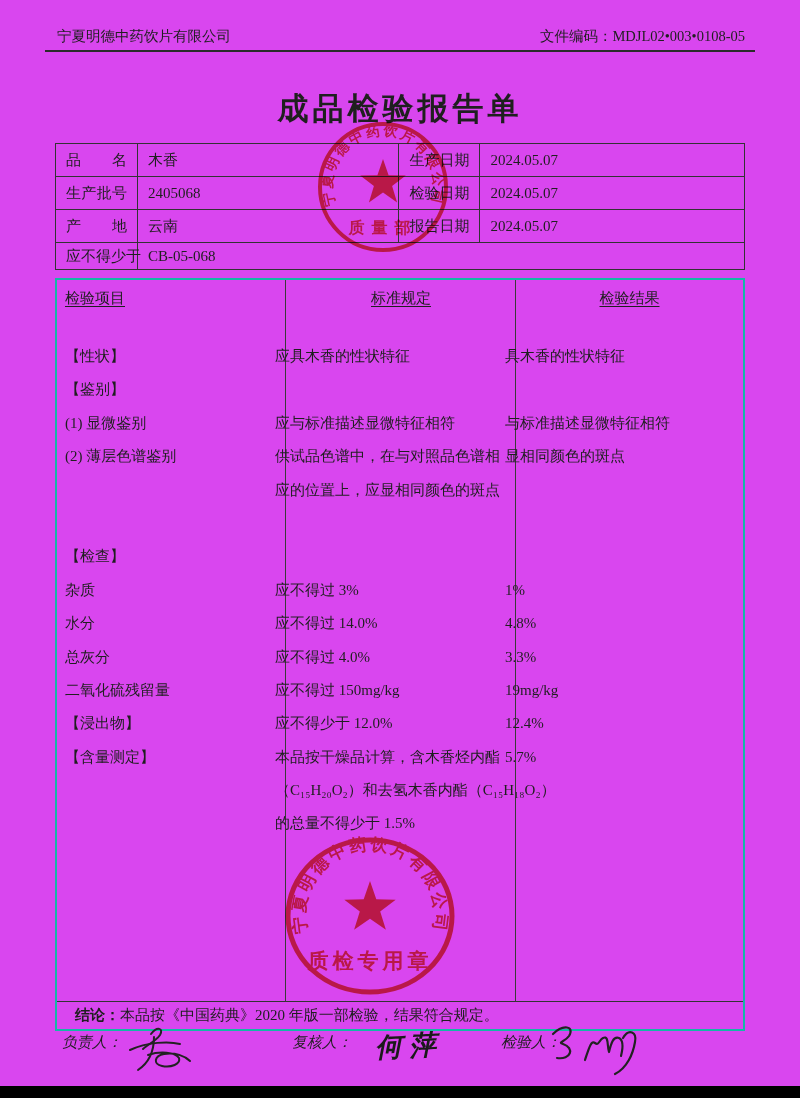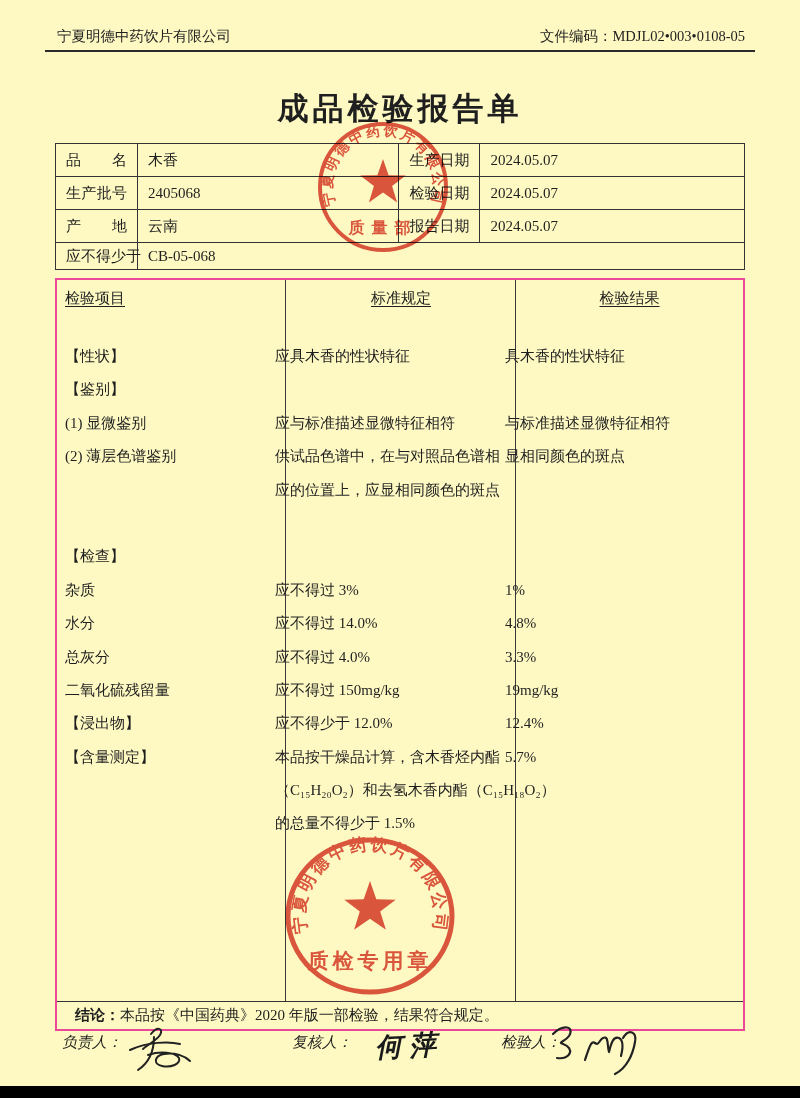--- a/index.html
+++ b/index.html
@@ -1,33 +1,33 @@
 <!DOCTYPE html>
 <html><head>
 <meta charset="utf-8">
 <style>
   * { margin:0; padding:0; box-sizing:border-box; }
   body { background:#888; font-family:"Liberation Serif","DejaVu Serif",serif; color:#1f1f1f; }
-  .page { position:relative; width:800px; height:1098px; background:#fef9c3; overflow:hidden; margin:0 auto; }
+  .page { position:relative; width:800px; height:1098px; background:#d946ef; overflow:hidden; margin:0 auto; }
 
   
   .phead { position:absolute; top:27px; left:57px; width:688px; display:flex; justify-content:space-between; font-size:14.5px; }
   .phead-rule { position:absolute; top:50px; left:45px; width:710px; height:2px; background:#2b2b2b; }
 
   .title { position:absolute; top:88px; left:0; width:100%; text-align:center; font-size:31px; font-weight:bold; letter-spacing:4px; }
 
   
   table.info { position:absolute; top:143px; left:55px; width:690px; border-collapse:collapse; table-layout:fixed; font-size:15px;padding-left:12px; }
   table.info, table.info td, table.info th { border:1.5px solid #333; }
   table.info td, table.info th { padding:0 10px; font-weight:normal; text-align:left; white-space:nowrap; }
   .jlabel { text-align:justify; text-align-last:justify; }
   .r33 { height:33px; } .r26 { height:27px; }
 
   
-  .rtable { position:absolute; top:278px; left:55px; width:690px; height:753px; border:2px solid #ec4899; font-size:15px; }
+  .rtable { position:absolute; top:278px; left:55px; width:690px; height:753px; border:2px solid #14b8a6; font-size:15px; }
   .vline { position:absolute; top:0; width:1px; height:721px; background:#3a3a3a; }
   .vline.v1 { left:228px; } .vline.v2 { left:458px; }
   .rhead { position:absolute; top:9px; left:0; width:100%; display:flex; }
   .rhead span { text-decoration:underline; text-underline-offset:3px; }
   .rh1 { width:229px; padding-left:8px; }
   .rh2 { width:230px; text-align:center; }
   .rh3 { width:227px; text-align:center; }
   .tlines { position:absolute; top:60px; left:0; width:100%; }
   .tline { display:flex; height:33.4px; line-height:33.4px; }
   .tline .c1 { width:207px; padding-left:8px; white-space:nowrap; }

